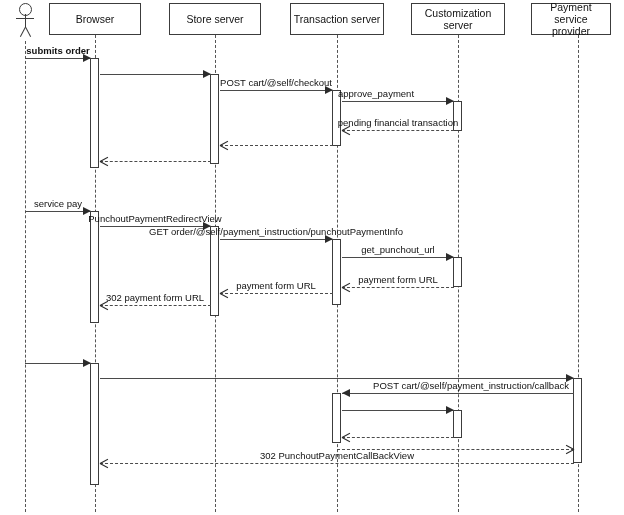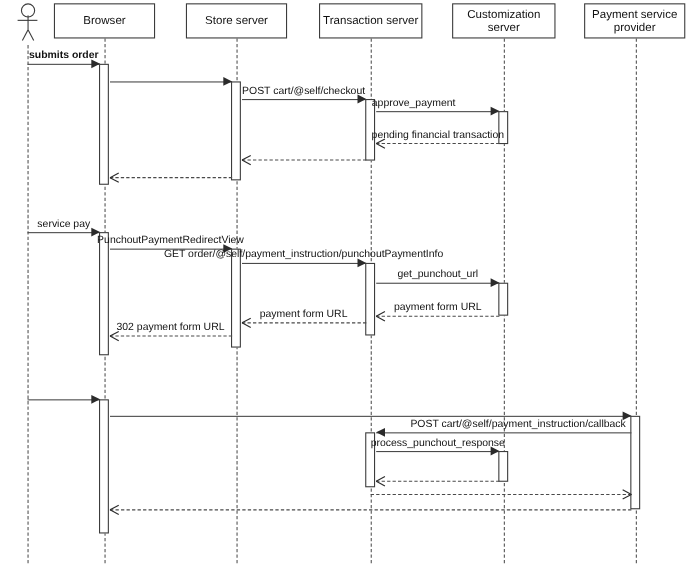--- a/index.html
+++ b/index.html
@@ -84,21 +84,21 @@
     </div>
     <div class="pbox" style="left: 169px; top: 3px; width: 92px; height: 32px;">
       <span>Store server</span>
     </div>
     <div class="pbox" style="left: 290px; top: 3px; width: 94px; height: 32px;">
       <span>Transaction server</span>
     </div>
     <div class="pbox" style="left: 411px; top: 3px; width: 94px; height: 32px;">
       <span>Customization server</span>
     </div>
-    <div class="pbox" style="left: 531px; top: 3px; width: 92px; height: 32px;">
+    <div class="pbox" style="left: 531px; top: 3px; width: 80px; height: 32px;">
       <span>Payment service provider</span>
     </div>
     <div class="lifeline" style="left: 25px; top: 41px; height: 471px;"></div>
     <div class="lifeline" style="left: 95px; top: 35px; height: 477px;"></div>
     <div class="lifeline" style="left: 215px; top: 35px; height: 477px;"></div>
     <div class="lifeline" style="left: 337px; top: 35px; height: 477px;"></div>
     <div class="lifeline" style="left: 458px; top: 35px; height: 477px;"></div>
     <div class="lifeline" style="left: 578px; top: 35px; height: 477px;"></div>
     <div class="act" style="left: 90px; top: 58px; width: 9px; height: 110px;"></div>
     <div class="act" style="left: 210px; top: 74px; width: 9px; height: 90px;"></div>
@@ -153,20 +153,20 @@
     <div class="lbl c" style="left: 155px; top: 292px;">302 payment form URL</div>
     <div class="msg solid" style="left: 25px; top: 363px; width: 65.5px;"></div>
     <div class="ah right-filled" style="top: 359px; left: 82.5px;"></div>
     <div class="msg solid" style="left: 99.5px; top: 378px; width: 474px;"></div>
     <div class="ah right-filled" style="top: 374px; left: 565.5px;"></div>
     <div class="msg solid" style="left: 341.5px; top: 393px; width: 232px;"></div>
     <div class="ah left-filled" style="top: 389px; left: 341.5px;"></div>
     <div class="lbl c" style="left: 458px; top: 380px; padding-left: 26px;">POST cart/@self/payment_instruction/callback</div>
     <div class="msg solid" style="left: 341.5px; top: 410px; width: 112px;"></div>
     <div class="ah right-filled" style="top: 406px; left: 445.5px;"></div>
-    <div class="lbl c" style="left: 398px; top: 397px;">process_punchout_response</div>
     <div class="msg dashed" style="left: 341.5px; top: 437px; width: 112px;"></div>
     <div class="ah open left" style="top: 433px; left: 341.5px;"></div>
     <div class="msg dashed" style="left: 337px; top: 449px; width: 236.5px;"></div>
     <div class="ah open right" style="top: 445px; left: 564.5px;"></div>
     <div class="msg dashed" style="left: 99.5px; top: 463px; width: 474px;"></div>
     <div class="ah open left" style="top: 459px; left: 99.5px;"></div>
+    <div class="lbl c" style="left: 337px; top: 450px;">302 PunchoutPaymentCallBackView</div>
   </div>
 
 </body></html>

